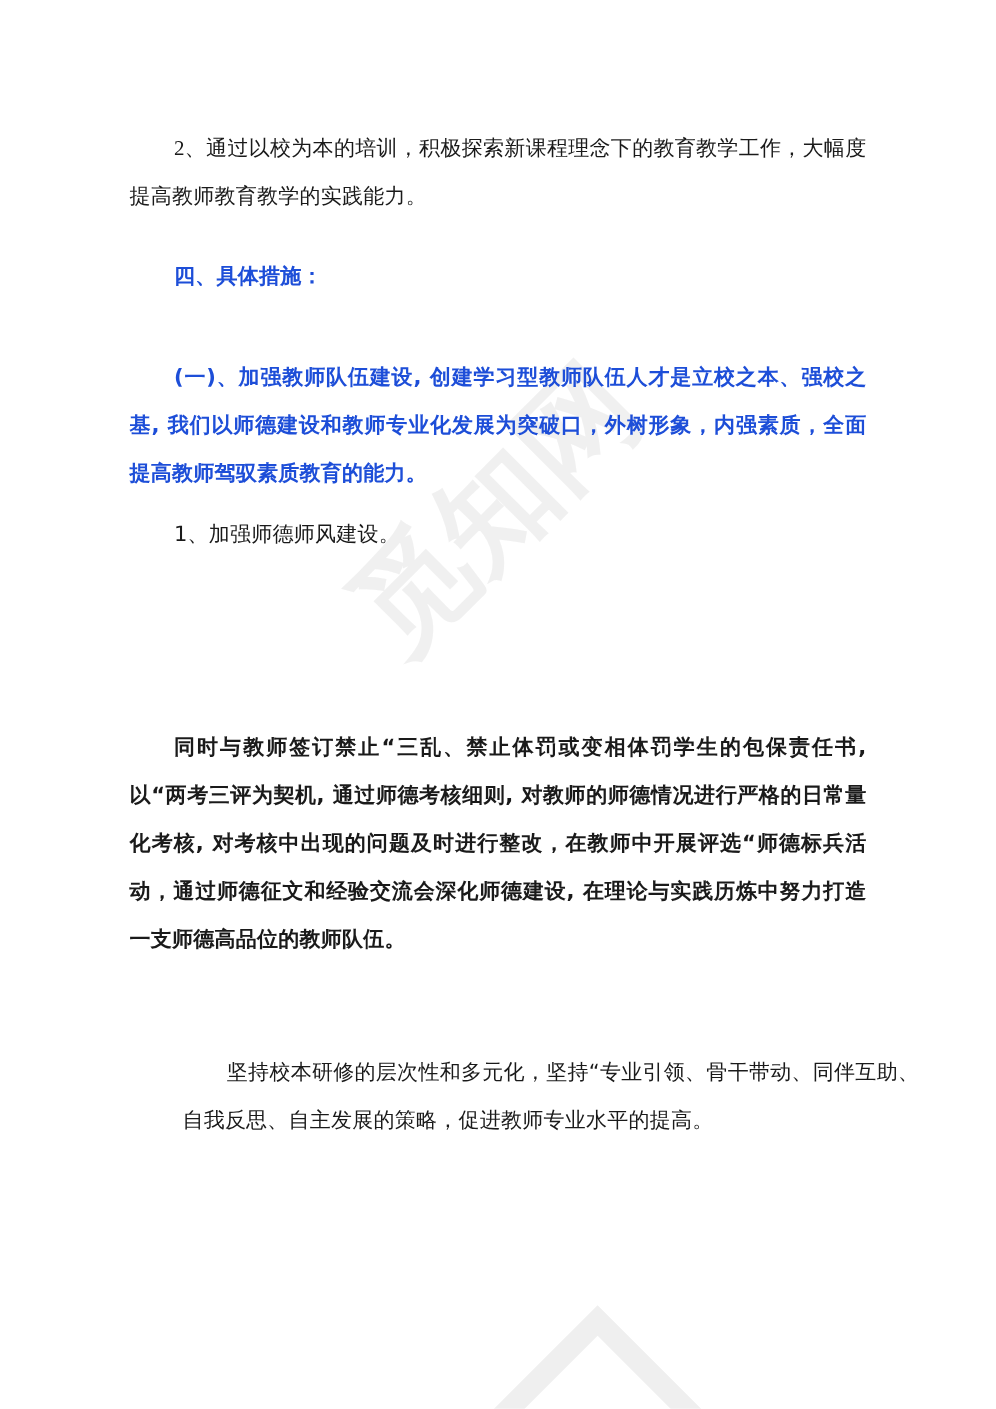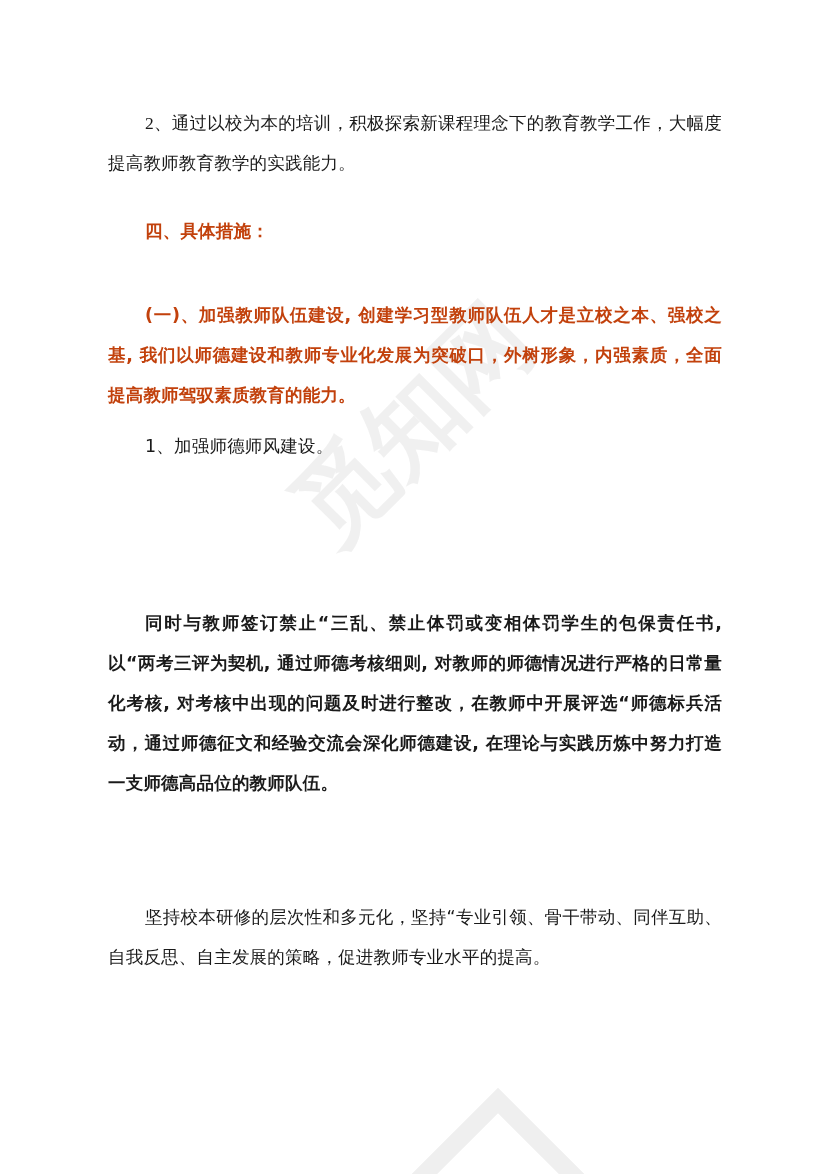--- a/index.html
+++ b/index.html
@@ -22,21 +22,21 @@
       left: 108px;
       width: 614px;
       font-size: 17.5px;
       line-height: 40px;
       letter-spacing: 0.2px;
       text-indent: 37px;
       margin: 0;
       text-align: justify;
       text-align-last: left;
     }
-    .bold { font-weight: bold; color: #c2410c; }
+    .bold { font-weight: bold; color: #1d4ed8; }
     .watermark {
       position: absolute;
       pointer-events: none;
       color: #ececec;
       font-family: "DejaVu Sans", sans-serif;
       font-weight: bold;
       font-size: 96px;
       transform: rotate(-45deg);
       transform-origin: center;
       white-space: nowrap;
@@ -65,16 +65,16 @@
   <p class="para bold" style="top:211px;">四、具体措施：</p>
 
   <p class="para bold" style="top:295px;">(一)、加强教师队伍建设, 创建学习型教师队伍人才是立校之本、强校之基, 我们以师德建设和教师专业化发展为突破口，外树形象，内强素质，全面提高教师驾驭素质教育的能力。</p>
 
   <p class="para" style="top:426px;">1、加强师德师风建设。</p>
 
 
   <p class="para" style="top:603px;font-weight:bold;">同时与教师签订禁止“三乱、禁止体罚或变相体罚学生的包保责任书, 以“两考三评为契机, 通过师德考核细则, 对教师的师德情况进行严格的日常量化考核, 对考核中出现的问题及时进行整改，在教师中开展评选“师德标兵活动，通过师德征文和经验交流会深化师德建设, 在理论与实践历炼中努力打造一支师德高品位的教师队伍。</p>
 
 
-  <p class="para" style="top:897px;">坚持校本研修的层次性和多元化，坚持“专业引领、骨干带动、同伴互助、自我反思、自主发展的策略，促进教师专业水平的提高。</p>
+  <p class="para" style="top:874px;margin-left:44px;">坚持校本研修的层次性和多元化，坚持“专业引领、骨干带动、同伴互助、自我反思、自主发展的策略，促进教师专业水平的提高。</p>
 
 
 </div>
 
 </body></html>

